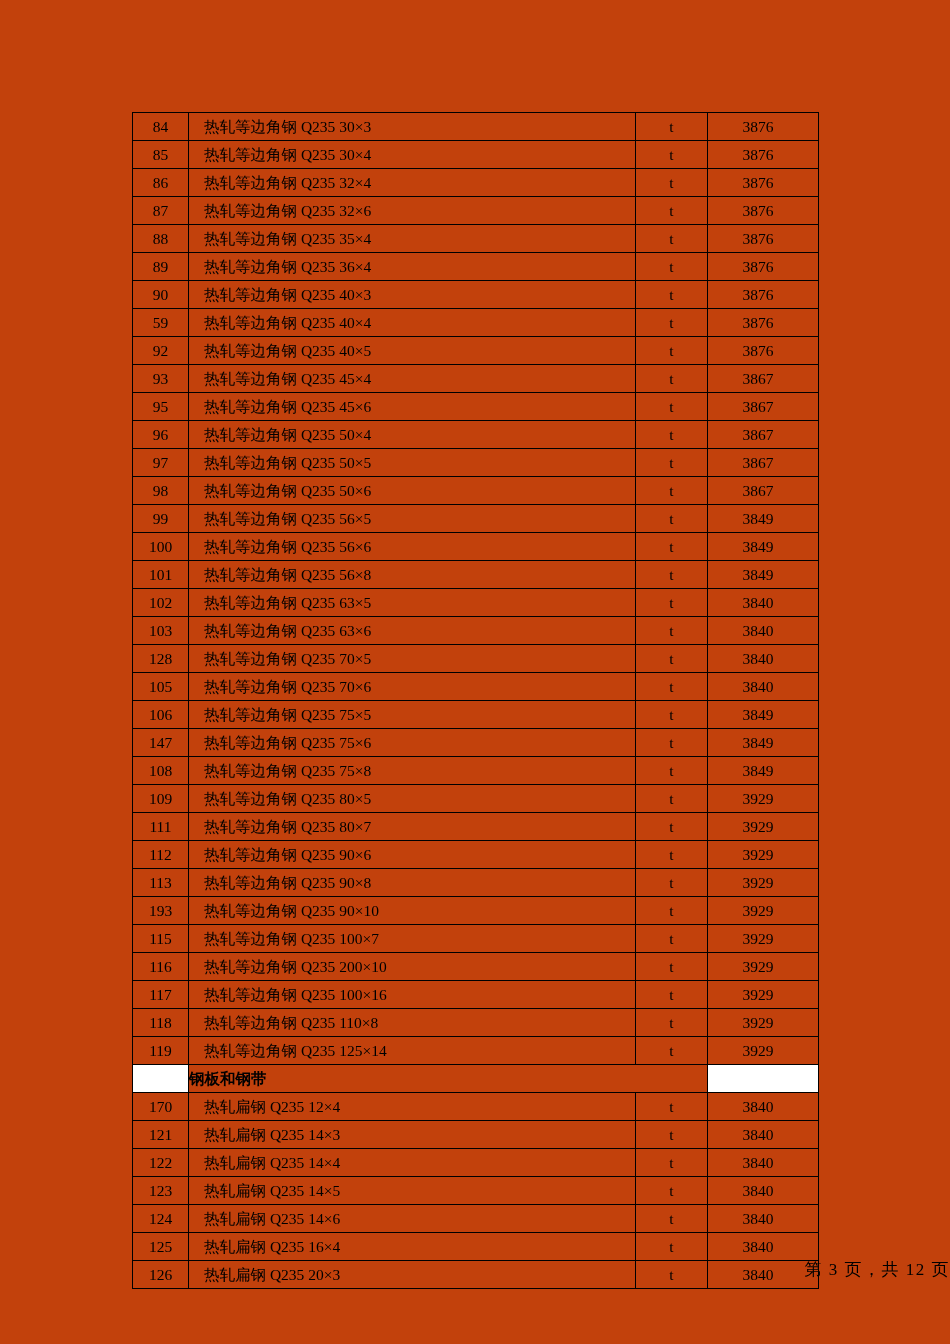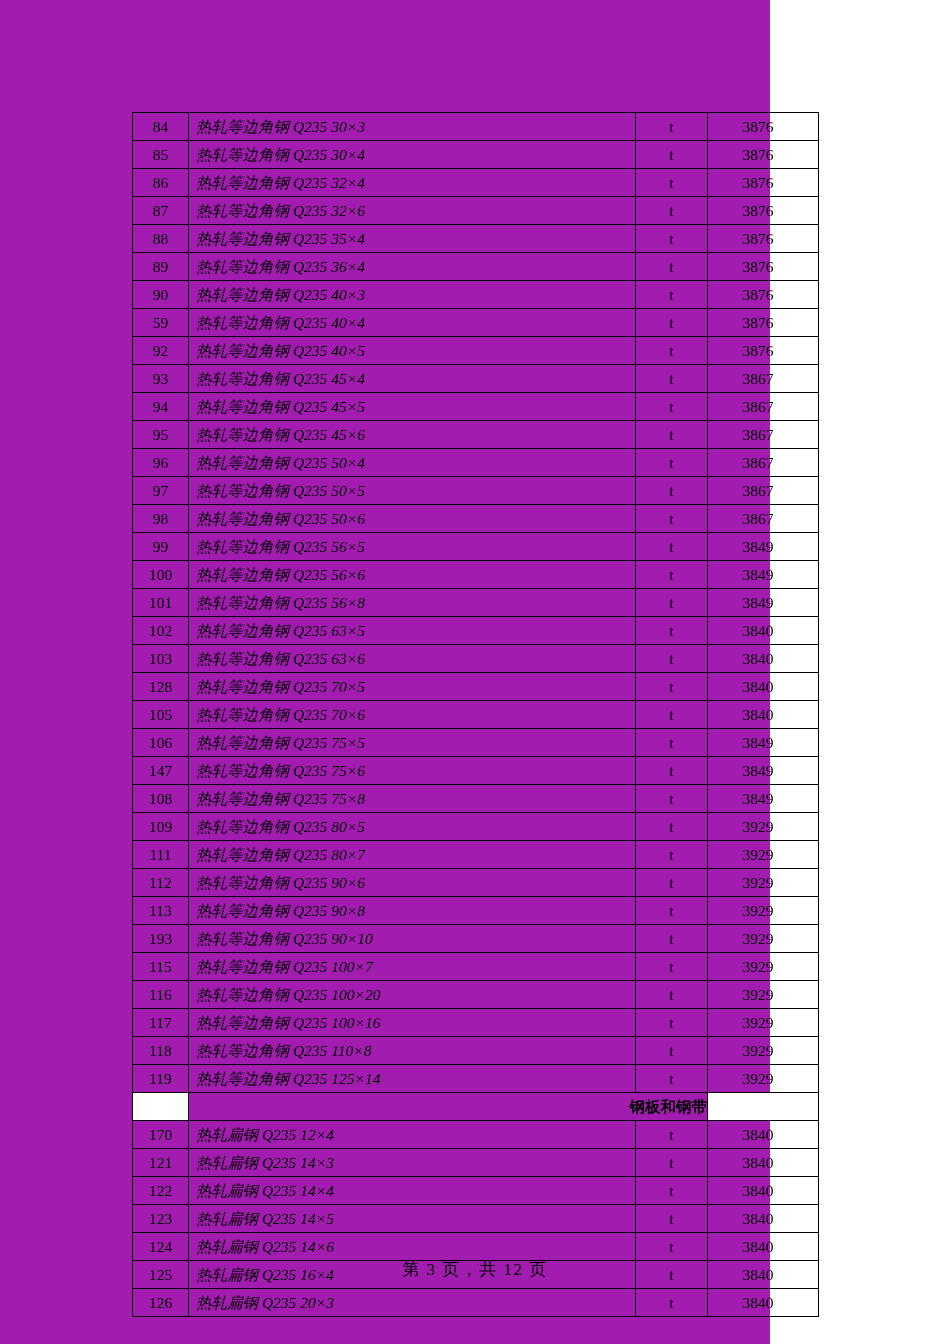--- a/index.html
+++ b/index.html
@@ -11,23 +11,23 @@
     width: 950px;
     height: 1344px;
     position: relative;
     font-family: "Liberation Serif", "DejaVu Serif", serif;
     color: #000000;
   }
   .page {
     position: absolute;
     left: 0;
     top: 0;
-    width: 770px;
+    width: 950px;
     height: 1344px;
-    background: #a21caf;
+    background: #c2410c;
   }
   .price-table {
     position: absolute;
     left: 132px;
     top: 112px;
     width: 686px;
     border-collapse: collapse;
     table-layout: fixed;
   }
   .price-table td {
@@ -43,46 +43,45 @@
   col.c-index  { width: 56px; }
   col.c-desc   { width: 447px; }
   col.c-unit   { width: 72px; }
   col.c-price  { width: 111px; }
 
   td.index {
     text-align: center;
   }
   td.desc {
     text-align: left;
-    padding-left: 7px;
-    font-style: italic;
+    padding-left: 15px;
   }
   td.unit {
     text-align: center;
   }
   td.price {
     text-align: center;
     padding-right: 10px;
   }
   tr.section-row td.section-blank-left,
   tr.section-row td.section-blank-right {
     background: #ffffff;
   }
   td.section-title {
-    text-align: right;
+    text-align: left;
     font-weight: bold;
     font-size: 15.5px;
     font-family: "Liberation Sans", "DejaVu Sans", sans-serif;
   }
   .footer {
     position: absolute;
     left: 0;
     top: 1258px;
     width: 950px;
-    text-align: center;
+    text-align: right;
     font-size: 17px;
     font-family: "Liberation Serif", "DejaVu Serif", serif;
     letter-spacing: 1.5px;
   }
 </style>
 </head>
 <body>
 
 <div class="page">
 
@@ -148,26 +147,20 @@
           <td class="unit">t</td>
           <td class="price">3876</td>
         </tr>
         <tr>
           <td class="index">93</td>
           <td class="desc">热轧等边角钢 Q235  45×4</td>
           <td class="unit">t</td>
           <td class="price">3867</td>
         </tr>
         <tr>
-          <td class="index">94</td>
-          <td class="desc">热轧等边角钢 Q235  45×5</td>
-          <td class="unit">t</td>
-          <td class="price">3867</td>
-        </tr>
-        <tr>
           <td class="index">95</td>
           <td class="desc">热轧等边角钢 Q235  45×6</td>
           <td class="unit">t</td>
           <td class="price">3867</td>
         </tr>
         <tr>
           <td class="index">96</td>
           <td class="desc">热轧等边角钢 Q235  50×4</td>
           <td class="unit">t</td>
           <td class="price">3867</td>
@@ -275,21 +268,21 @@
           <td class="price">3929</td>
         </tr>
         <tr>
           <td class="index">115</td>
           <td class="desc">热轧等边角钢 Q235  100×7</td>
           <td class="unit">t</td>
           <td class="price">3929</td>
         </tr>
         <tr>
           <td class="index">116</td>
-          <td class="desc">热轧等边角钢 Q235  100×20</td>
+          <td class="desc">热轧等边角钢 Q235  200×10</td>
           <td class="unit">t</td>
           <td class="price">3929</td>
         </tr>
         <tr>
           <td class="index">117</td>
           <td class="desc">热轧等边角钢 Q235  100×16</td>
           <td class="unit">t</td>
           <td class="price">3929</td>
         </tr>
         <tr>

